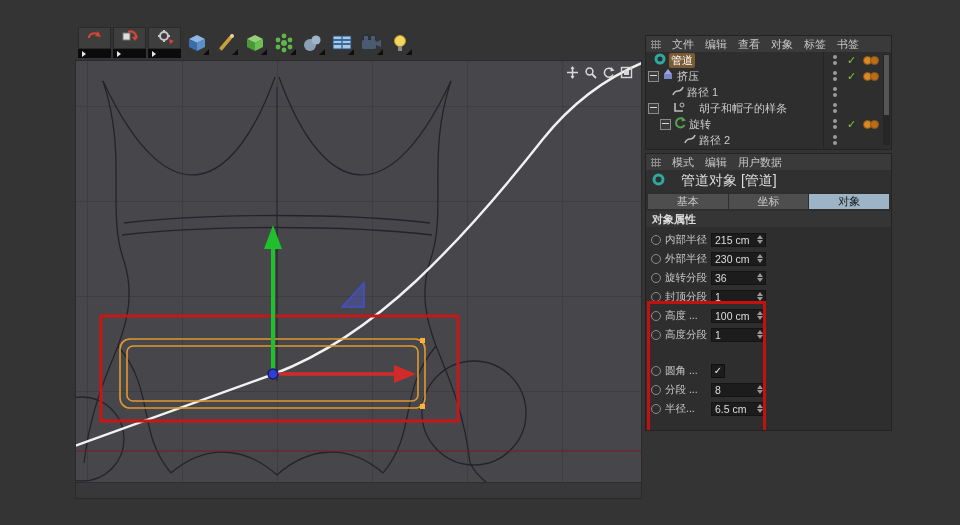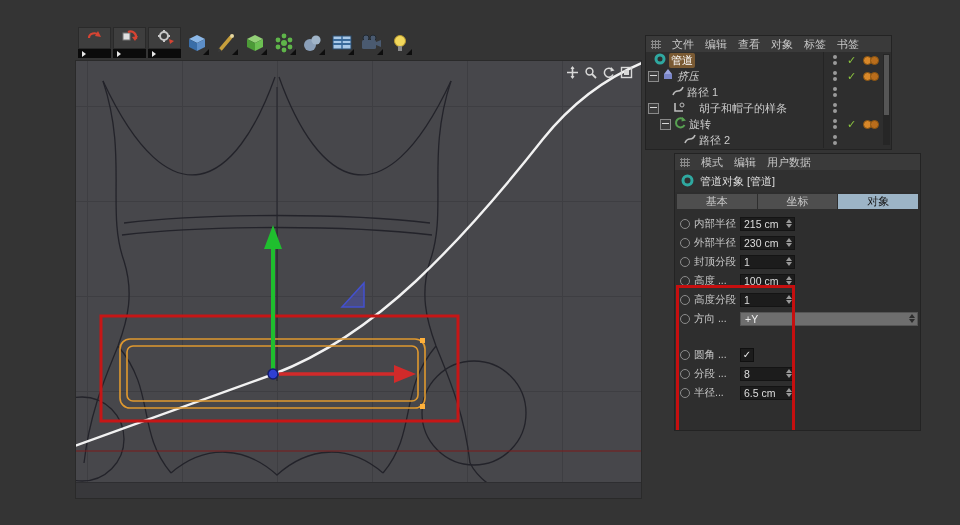--- a/index.html
+++ b/index.html
@@ -51,23 +51,23 @@
   .vis-dots{flex-direction:column;gap:2px;}
   .vis-dots i{width:4px;height:4px;border-radius:50%;background:#9a9a9a;}
   .enable-check{color:#8cc63f;font-size:11px;font-weight:bold;}
   .phong{width:18px;}
   .phong i{width:7px;height:7px;border-radius:50%;background:#d8882a;border:1px solid #8a5512;display:inline-block;}
   .phong i+i{margin-left:-2px;background:#b96d1c;}
   .om-scroll{position:absolute;right:1px;top:2px;width:7px;height:91px;background:#262626;}
   .om-scroll i{display:block;width:5px;height:60px;background:#565656;margin:1px auto 0;}
 
   
-  .am{position:absolute;left:674px;top:153px;width:245px;height:276px;background:#2e2e2e;border:1px solid #232323;overflow:hidden;}
-  .am-title{height:22px;display:flex;align-items:center;gap:6px;padding-left:6px;background:#303030;
-            color:#dddddd;font-size:11px;}
+  .am{position:absolute;left:645px;top:153px;width:245px;height:276px;background:#2e2e2e;border:1px solid #232323;overflow:hidden;}
+  .am-title{height:22px;display:flex;align-items:center;gap:16px;padding-left:6px;background:#303030;
+            color:#dddddd;font-size:14px;}
   .am-tabs{display:flex;gap:1px;padding:2px;}
   .tab{flex:1;height:15px;background:#4e4e4e;color:#c8c8c8;font-size:11px;display:flex;align-items:center;
        justify-content:center;cursor:pointer;text-align:right;}
   .tab.active{background:#9cb4c6;color:#181818;}
   .am-section{height:16px;background:#353535;color:#dadada;font-size:11px;font-weight:bold;
               display:flex;align-items:center;padding-left:6px;}
   .am-props{position:relative;padding-top:3px;}
   .prop-row{height:19px;display:flex;align-items:center;padding-left:5px;font-size:10.5px;color:#c8c8c8;}
   .prop-row.gap-above{margin-top:17px;}
   .kf{width:8px;height:8px;border-radius:50%;border:1.5px solid #8c8c8c;background:#2e2e2e;margin-right:4px;flex:0 0 auto;cursor:pointer;}
@@ -287,21 +287,21 @@
               <i></i>
             </span>
             <span class="slot enable-check">✓</span>
             <span class="slot phong">
               <i></i>
               <i></i>
             </span>
           </span>
       </div>
 
-      <div class="om-row" style="padding-left:2px;font-style:italic;">
+      <div class="om-row" style="padding-left:2px;">
         <span class="expander"></span>
         <span style="margin-left:3px;"><svg width="12" height="12">
               <rect x="2" y="5" width="8" height="5" fill="#7a86c8"></rect>
               <polygon points="6,0 10,5 2,5" fill="#9aa4dd"></polygon>
             </svg></span>
         <span class="om-label">挤压</span>
         <span class="cols">
             <span class="slot vis-dots">
               <i></i>
               <i></i>
@@ -401,20 +401,21 @@
           </svg></span>
       <span>管道对象 [管道]</span>
     </div>
 
     <div class="am-tabs">
       <div class="tab">基本</div>
       <div class="tab">坐标</div>
       <div class="tab active">对象</div>
     </div>
 
+    <div class="am-section">对象属性</div>
 
     <div class="am-props">
       <div class="red-box"></div>
 
       <div class="prop-row">
         <span class="kf"></span>
         <span class="prop-label">内部半径</span>
         <span class="num-field">
             <span>215 cm</span>
             <span class="stepper">
@@ -429,20 +430,31 @@
         <span class="num-field">
             <span>230 cm</span>
             <span class="stepper">
               <i class="tri-up"></i>
               <i class="tri-dn"></i>
             </span>
           </span>
       </div>
       <div class="prop-row">
         <span class="kf"></span>
+        <span class="prop-label">旋转分段</span>
+        <span class="num-field">
+            <span>36</span>
+            <span class="stepper">
+              <i class="tri-up"></i>
+              <i class="tri-dn"></i>
+            </span>
+          </span>
+      </div>
+      <div class="prop-row">
+        <span class="kf"></span>
         <span class="prop-label">封顶分段</span>
         <span class="num-field">
             <span>1</span>
             <span class="stepper">
               <i class="tri-up"></i>
               <i class="tri-dn"></i>
             </span>
           </span>
       </div>
       <div class="prop-row">
@@ -454,31 +466,20 @@
               <i class="tri-up"></i>
               <i class="tri-dn"></i>
             </span>
           </span>
       </div>
       <div class="prop-row">
         <span class="kf"></span>
         <span class="prop-label">高度分段</span>
         <span class="num-field">
             <span>1</span>
-            <span class="stepper">
-              <i class="tri-up"></i>
-              <i class="tri-dn"></i>
-            </span>
-          </span>
-      </div>
-      <div class="prop-row">
-        <span class="kf"></span>
-        <span class="prop-label">方向 ...</span>
-        <span class="dd-field">
-            <span>+Y</span>
             <span class="stepper">
               <i class="tri-up"></i>
               <i class="tri-dn"></i>
             </span>
           </span>
       </div>
       <div class="prop-row gap-above">
         <span class="kf"></span>
         <span class="prop-label">圆角 ...</span>
         <span class="chk">✓</span>

